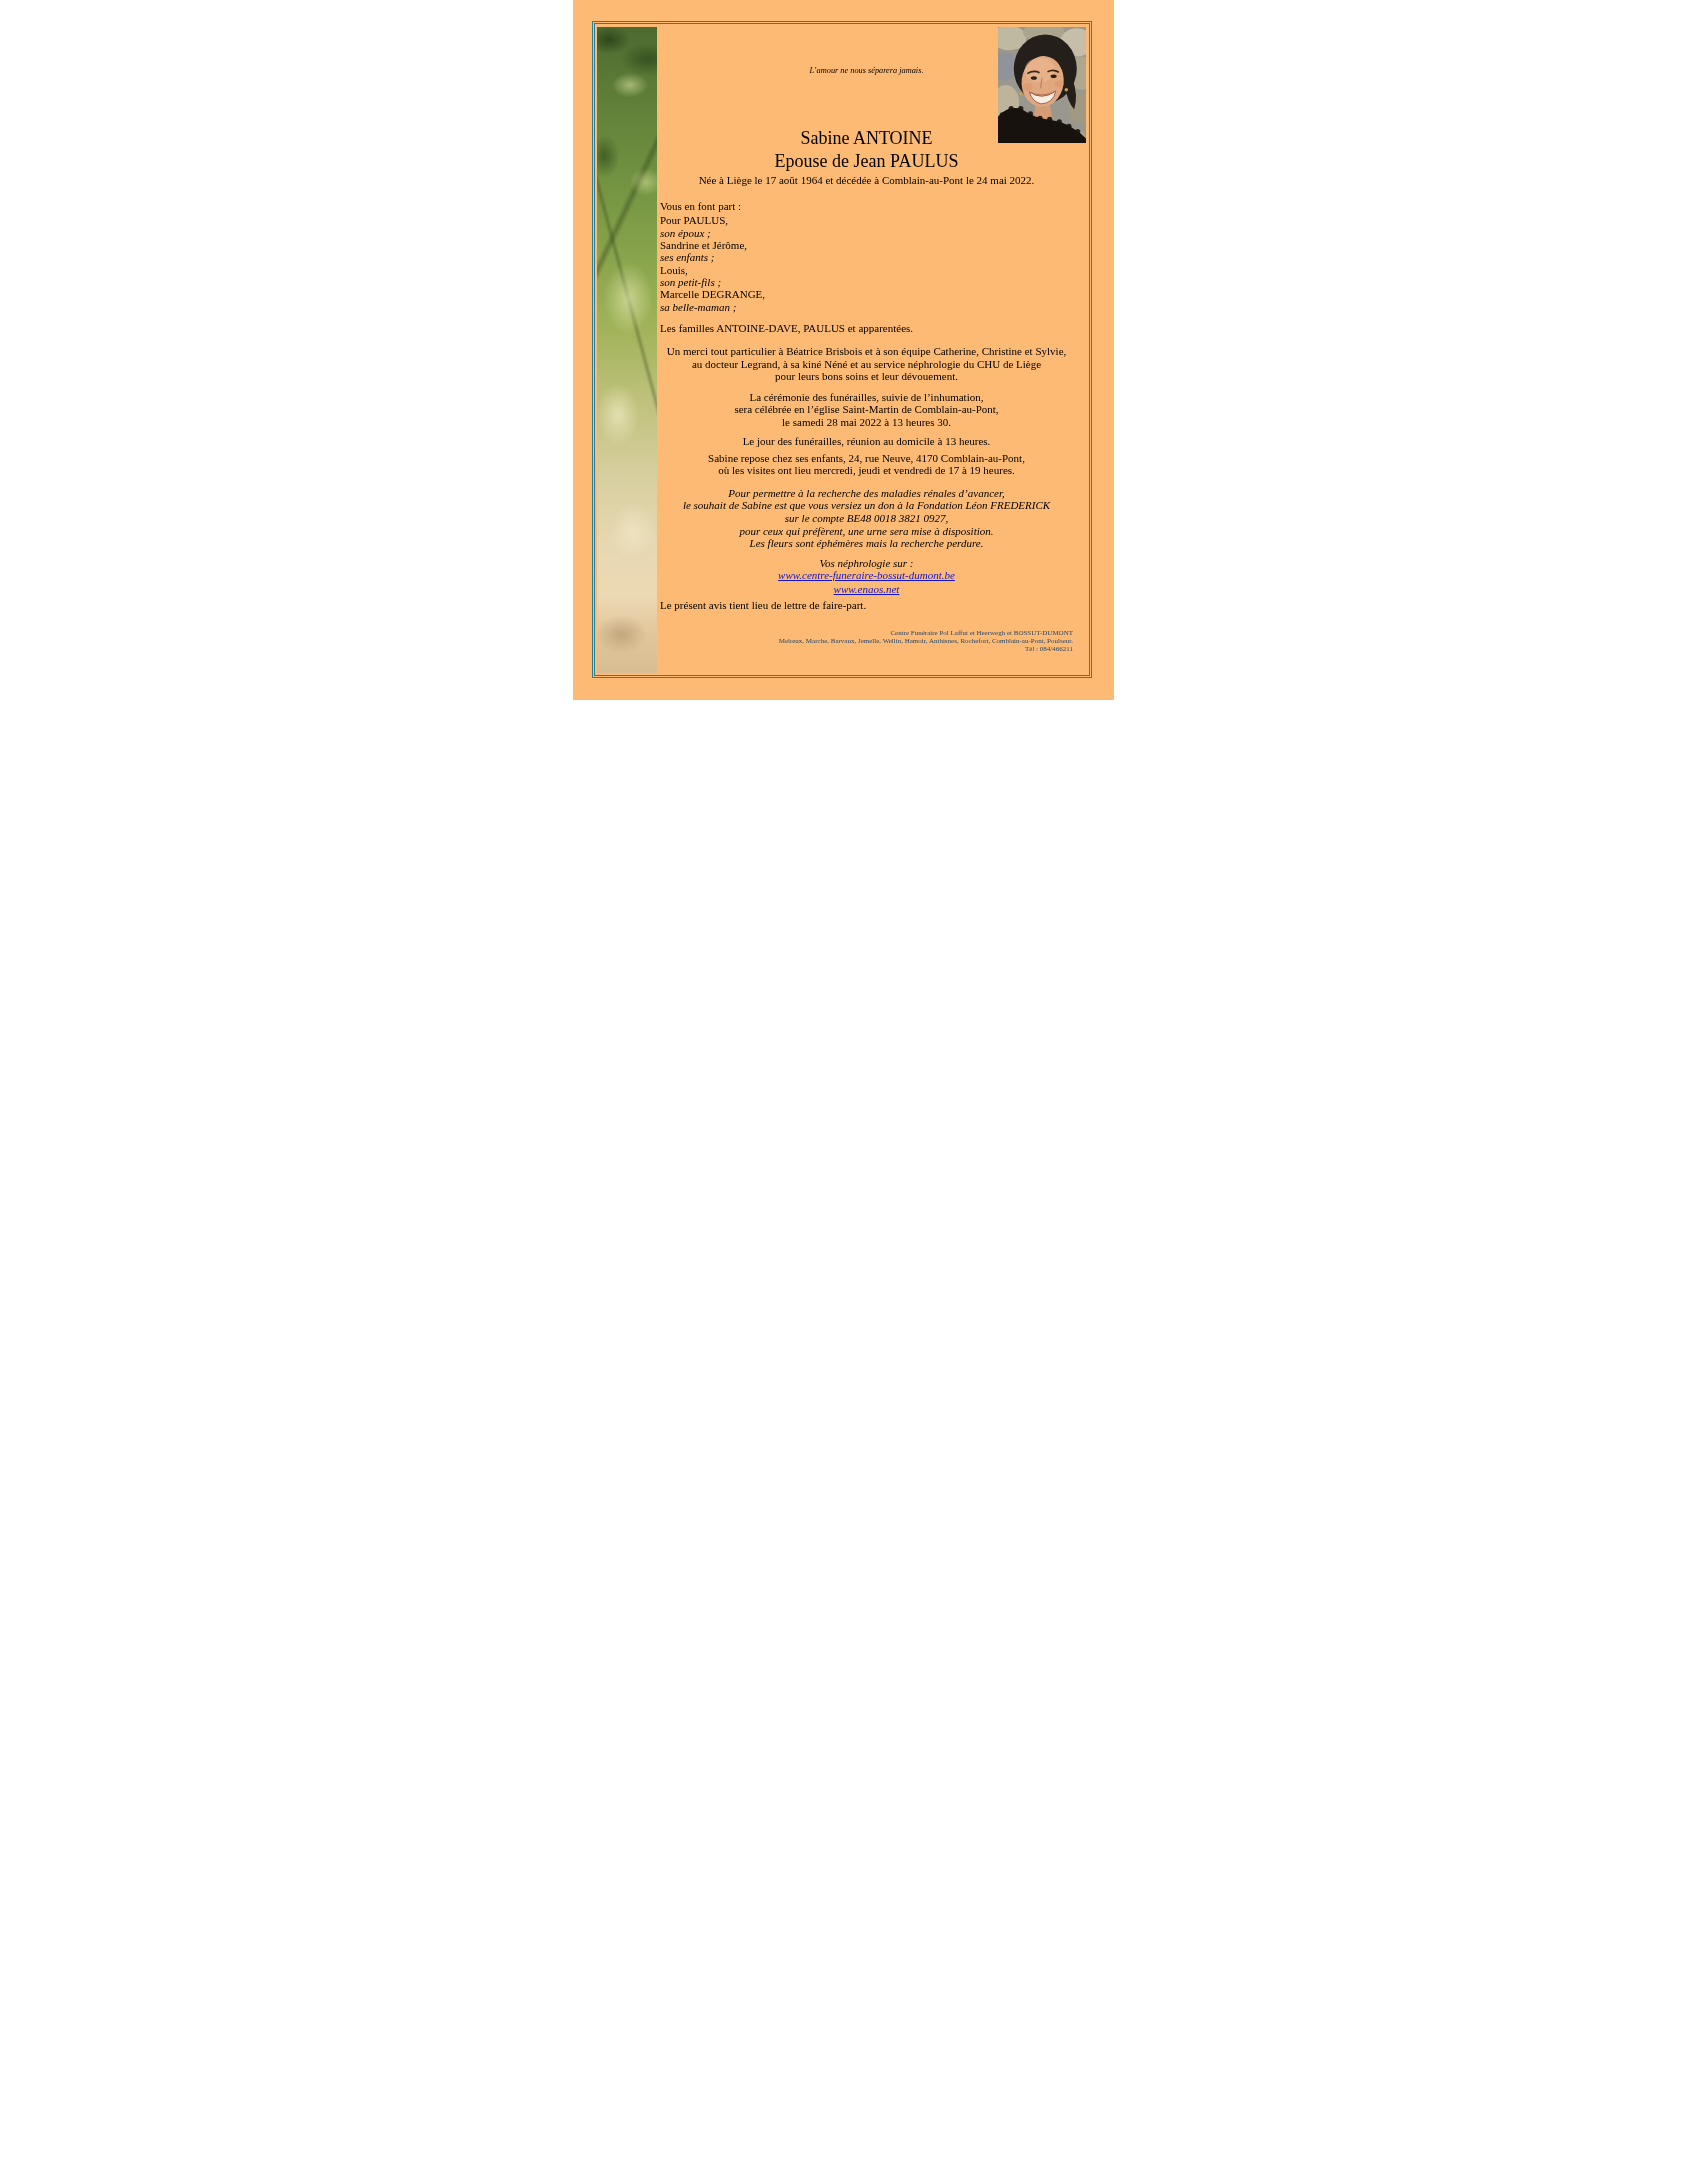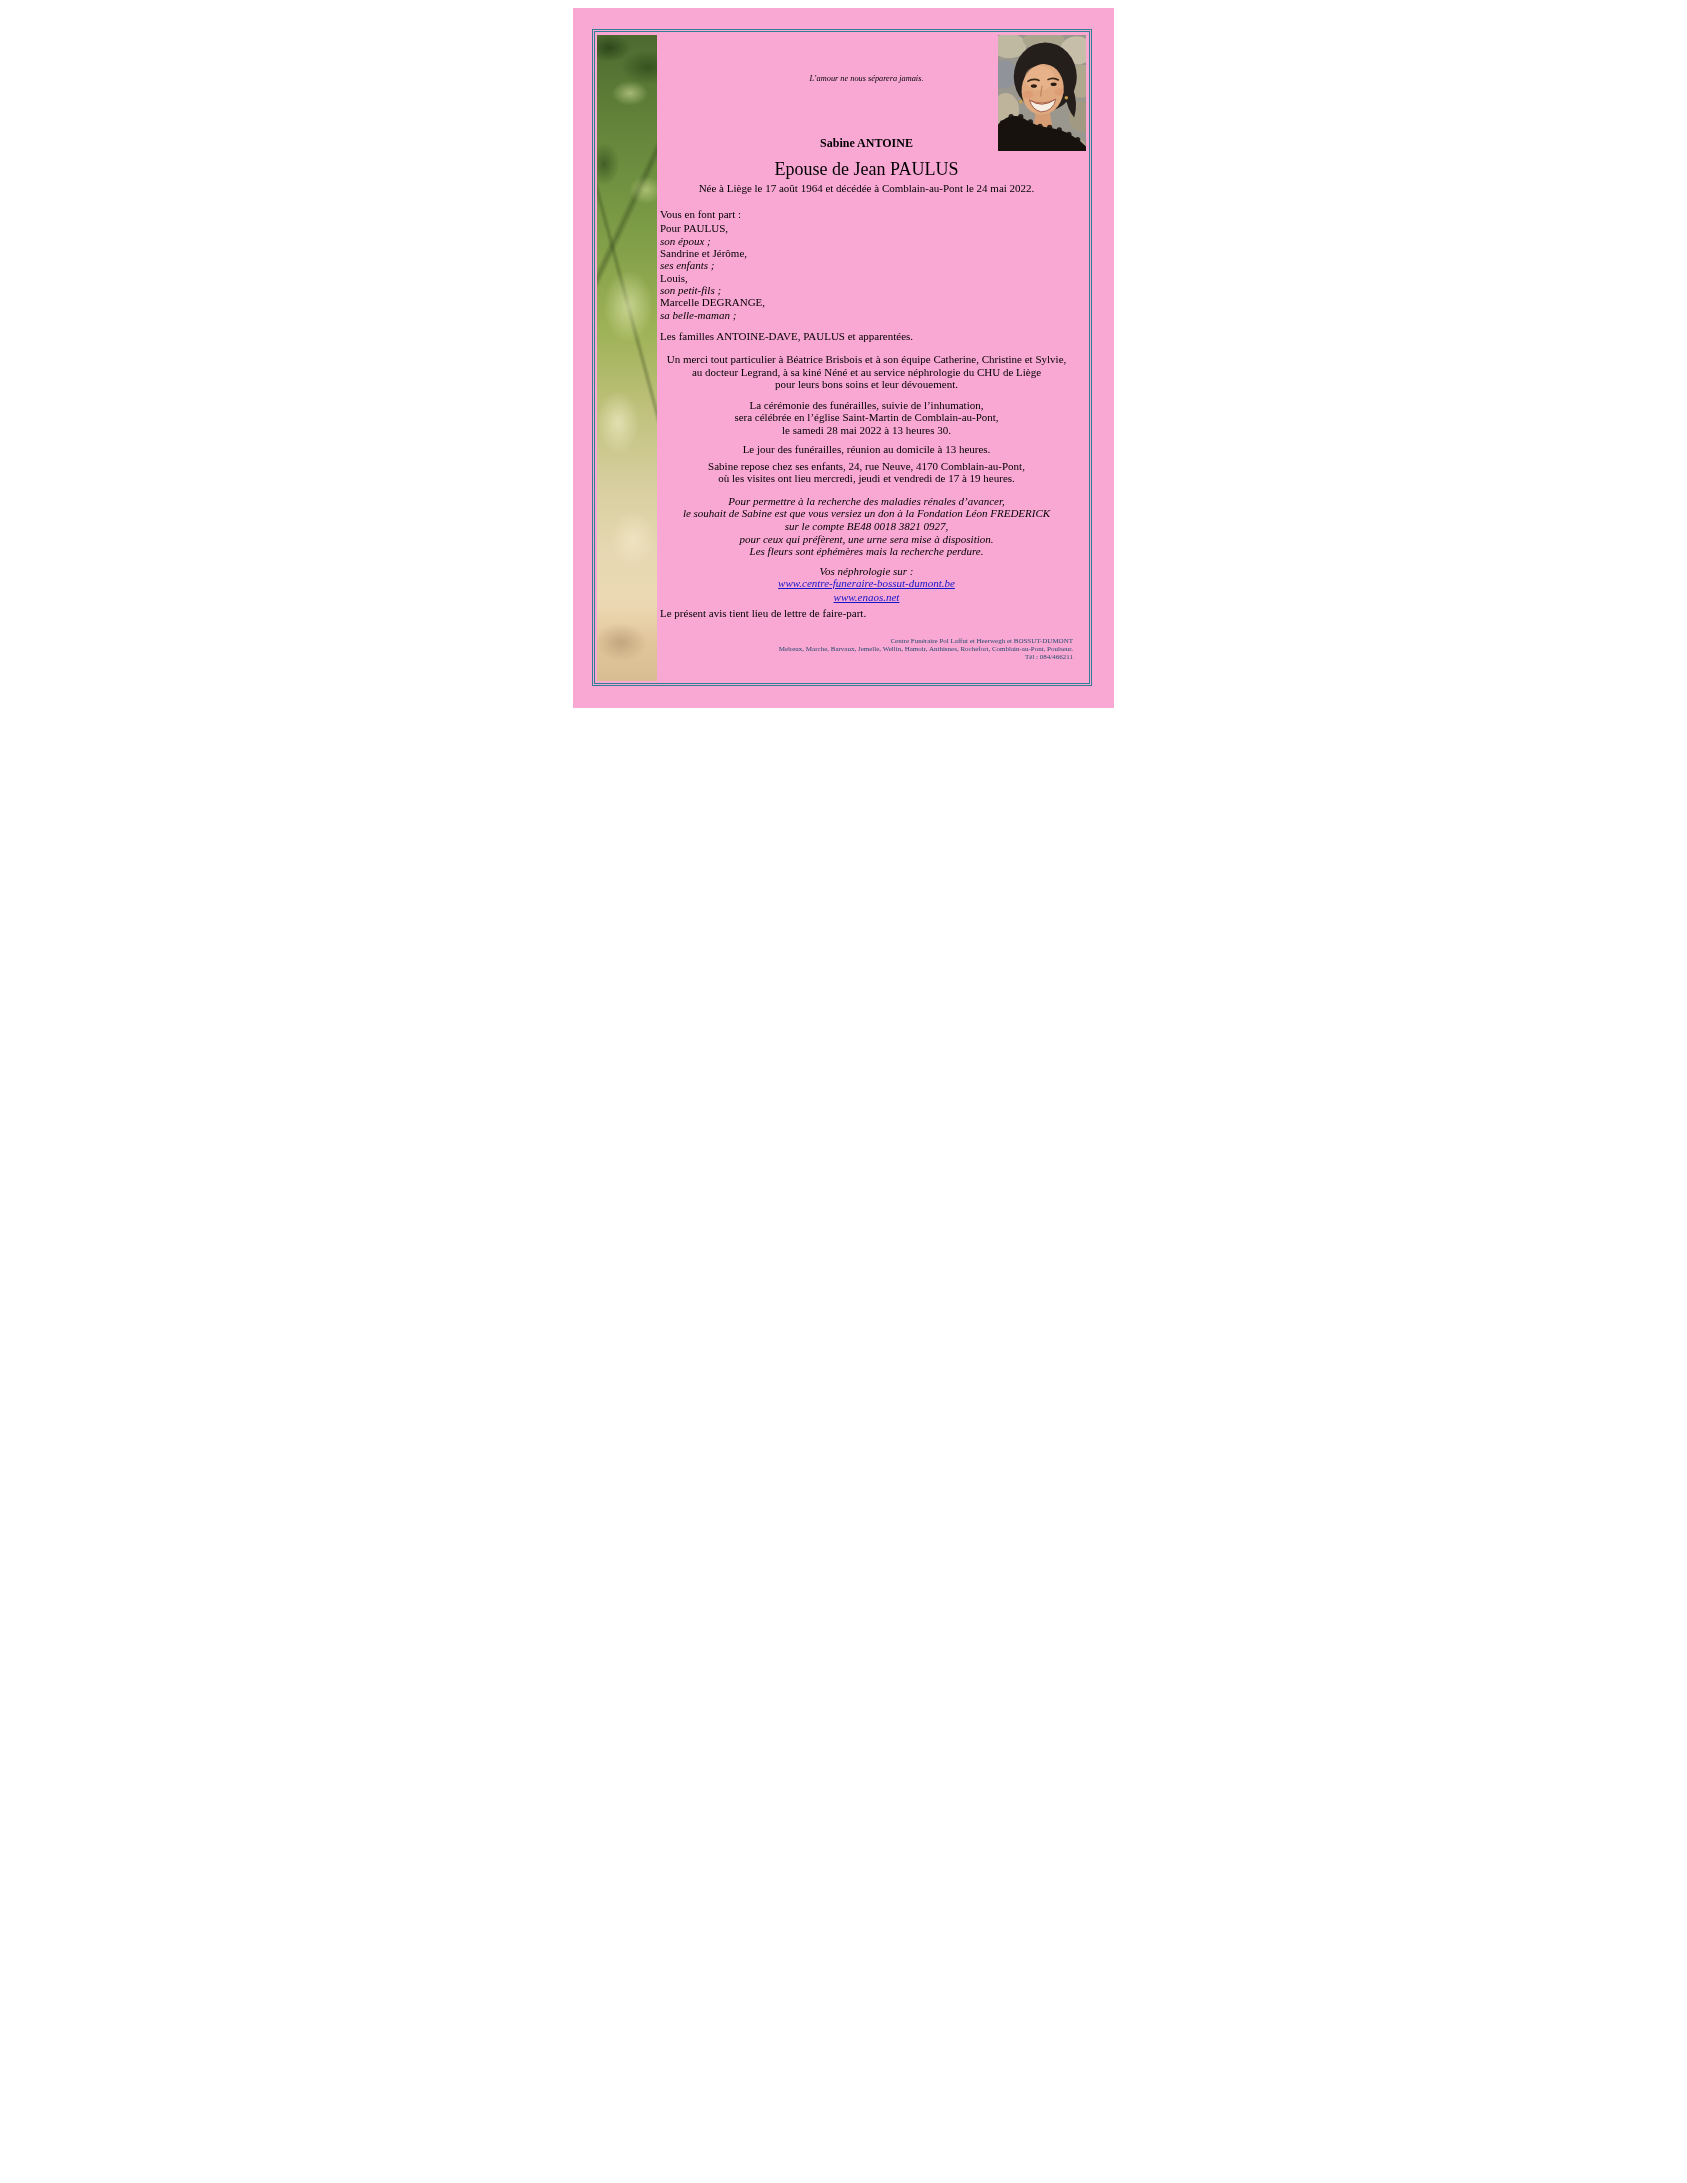--- a/index.html
+++ b/index.html
@@ -4,22 +4,22 @@
 <style>
   :root{
     --border-teal:#2e7e94;
     --footer-navy:#27496d;
     --link-blue:#1414c8;
   }
   html,body{margin:0;padding:0;background:#ffffff;}
   .page{
     position:relative;
     width:541px;height:700px;
-    margin:8px auto;
-    background:#f9a8d4;
+    margin:0 auto;
+    background:#fdba74;
     font-family:"Liberation Serif", serif;
     color:#000;
     overflow:hidden;
   }
   
   .frame{
     position:absolute;left:19.3px;top:20.7px;width:500px;height:657px;
     border:1.3px solid var(--border-teal);
     box-sizing:border-box;
     pointer-events:none;
@@ -55,21 +55,21 @@
   .line{
     position:absolute;left:87px;width:413px;
     white-space:nowrap;line-height:1.2;font-size:11px;
   }
   .center{text-align:center;}
   .leftal{text-align:left;}
   .rightal{text-align:left;}
   .it{font-style:italic;}
   .bd{font-weight:normal;}
   .fs-epigraph{font-size:8.3px;}
-  .fs-title{font-size:12px;font-weight:bold;}
+  .fs-title{font-size:18px;font-weight:normal;}
   .fs-subtitle{font-size:18px;}
   .fs-footer{font-size:7px;color:var(--footer-navy);text-align:right;}
   a.weblink{
     color:var(--link-blue);
     text-decoration:underline;
     font-style:italic;
   }
 </style>
 </head>
 <body>

